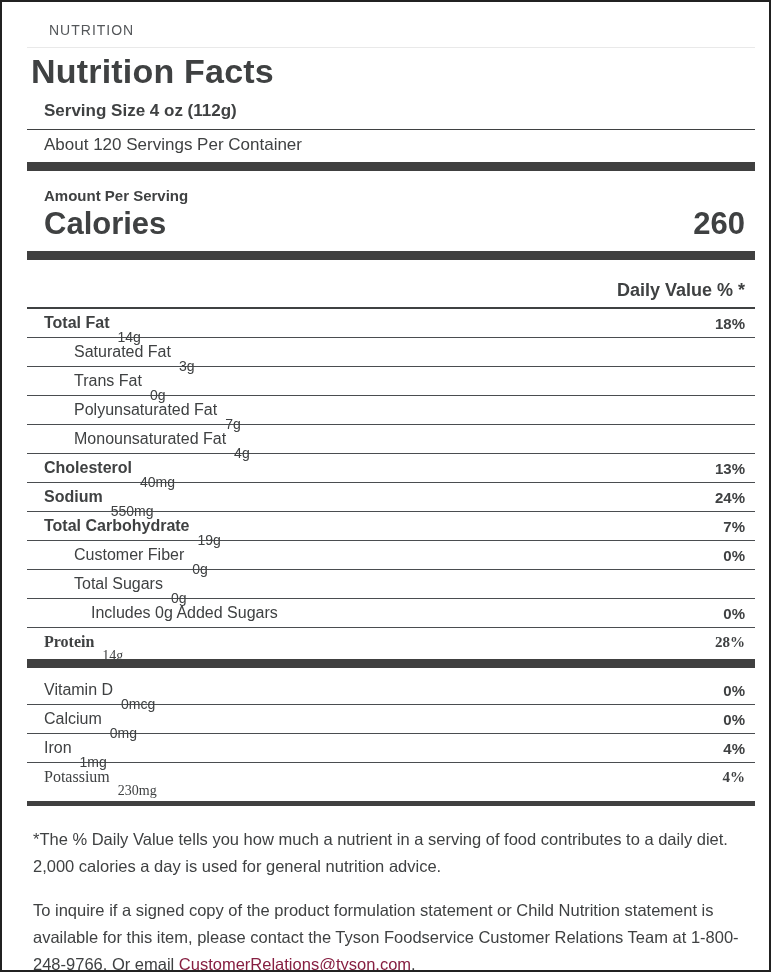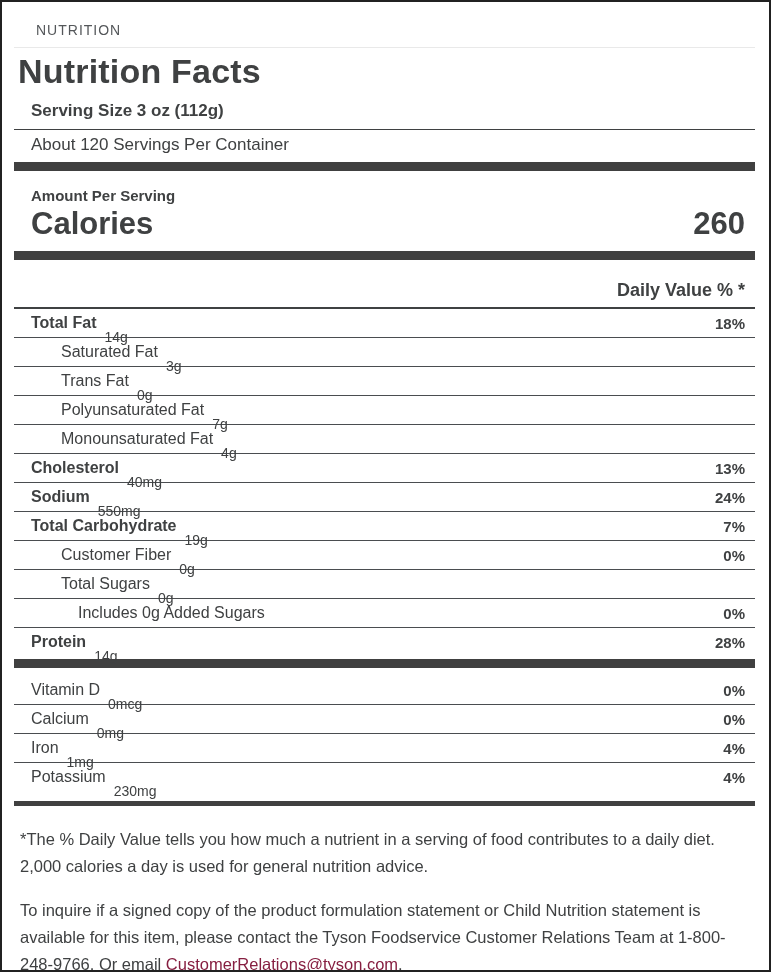--- a/index.html
+++ b/index.html
@@ -1,37 +1,37 @@
 <!DOCTYPE html>
 <html><head>
 <meta charset="utf-8">
 <style>
   html,body{margin:0;padding:0;background:#fff;}
   .page{
     width:771px;height:972px;box-sizing:border-box;
     border:2px solid #212121;background:#fff;
     font-family:"Liberation Sans",sans-serif;color:#3f4142;
-    padding:0 14px 0 12px;overflow:hidden;
+    padding:0 14px 0 25px;overflow:hidden;
   }
   .section-label{margin:20px 0 0 22px;font-size:14px;letter-spacing:1px;color:#54575a;}
   .rule-light{border:0;border-top:1px solid #e9e9e9;margin:9px 0 0 0;}
   .title{font-size:34px;font-weight:bold;margin:4px 0 0 4px;letter-spacing:.2px;}
   .serving-size{font-size:17px;font-weight:bold;margin:10px 0 8px 17px;}
   .rule-dark{border:0;border-top:1px solid #3f4142;margin:0;}
   .servings-per{font-size:17px;margin:5px 0 7px 17px;}
   .bar{height:9px;background:#404040;}
   .bar-thin{height:5px;background:#404040;margin-top:10px;}
   .aps{font-size:15px;font-weight:bold;margin:16px 0 0 17px;}
   .cal-row{display:flex;justify-content:space-between;align-items:baseline;
            margin:2px 10px 9px 17px;font-size:31px;font-weight:bold;line-height:36px;}
   .dv-header{text-align:right;font-size:18px;font-weight:bold;margin:20px 10px 6px 0;}
   .rule-dv{border:0;border-top:2px solid #3f4142;margin:0;}
   .row{display:flex;align-items:center;height:28px;border-bottom:1px solid #4a4d50;
        font-size:16px;padding-right:10px;}
-  .row.last{border-bottom:none;}
+  .row.last{border-bottom:none;font-family:Liberation Serif, serif;}
   .row .amount{font-size:14px;position:relative;top:14px;margin-left:8px;}
   .row .dv{margin-left:auto;font-weight:bold;font-size:15px;}
   .i0{padding-left:17px;} .i1{padding-left:47px;} .i2{padding-left:64px;}
   .b .nlabel{font-weight:bold;}
   .nutrient-rows{margin-top:0;}
   .bar-after-rows{margin-top:3px;}
   .micro-rows{margin-top:8px;}
   .note{font-size:16.5px;line-height:27px;margin:20px 2px 12px 6px;}
   .contact{font-size:16.5px;line-height:27px;margin:17px 2px 0 6px;}
   .email{color:#861f41;text-decoration:none;}
@@ -39,21 +39,21 @@
 </head>
 <body>
 
 <div class="page">
 
   <div class="section-label">NUTRITION</div>
   <hr class="rule-light">
 
   <div class="title">Nutrition Facts</div>
 
-  <div class="serving-size">Serving Size 3 oz (112g)</div>
+  <div class="serving-size">Serving Size 4 oz (112g)</div>
   <hr class="rule-dark">
   <div class="servings-per">About 120 Servings Per Container</div>
 
   <div class="bar"></div>
 
   <div class="aps">Amount Per Serving</div>
   <div class="cal-row">
     <span>Calories</span>
     <span>260</span>
   </div>

